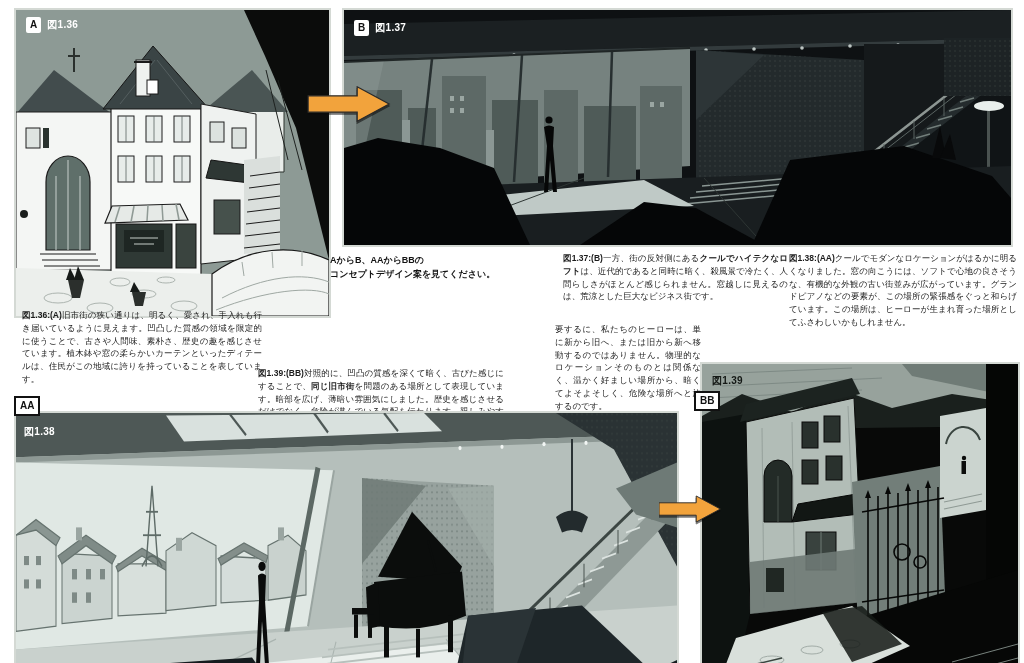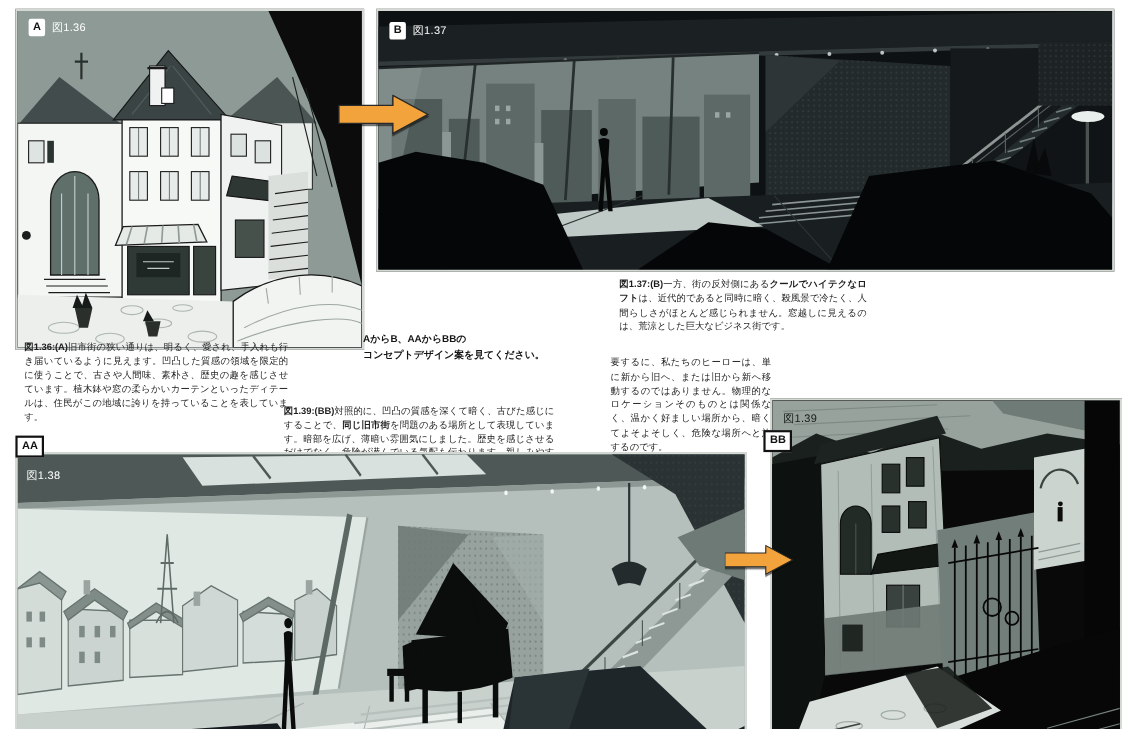--- a/index.html
+++ b/index.html
@@ -4,21 +4,21 @@
 <style>
   html,body{margin:0;padding:0;background:#e8e8e8;}
   .page{position:relative;width:1024px;height:663px;background:#ffffff;overflow:hidden;
         font-family:"Liberation Sans",sans-serif;}
   .panel{position:absolute;border:2px solid #d4d9d4;box-sizing:border-box;background:#0d1012;}
   .panel svg{display:block;width:100%;height:100%;}
   .tagline{position:absolute;display:flex;align-items:center;gap:6px;}
   .tagbox{display:inline-block;background:#ffffff;color:#111;font-weight:bold;font-size:10px;
           line-height:1;padding:3px 4px;border-radius:2px;}
   .tagbox.bordered{border:2px solid #111;border-radius:0;}
-  .fignum{font-weight:normal;font-size:10px;color:#fff;letter-spacing:.3px;}
+  .fignum{font-weight:bold;font-size:10px;color:#fff;letter-spacing:.3px;}
   .fignum.dark{color:#151916;}
   .caption{position:absolute;font-size:8.5px;line-height:1.5;color:#1c1c1c;text-align:justify;}
   .caption .lead{font-weight:bold;}
   .caption .b{font-weight:bold;}
   .intro{font-size:9px;line-height:1.6;color:#141414;font-weight:bold;}
   .arrow{position:absolute;filter:drop-shadow(0 2px 0 rgba(10,10,10,.55));}
 </style>
 </head>
 <body>
 
@@ -248,29 +248,32 @@
     <div class="tagline" style="left:10px;top:10px;">
       <span class="tagbox">B</span>
       <span class="fignum">図1.37</span>
     </div>
   </div>
 
   <svg class="arrow" style="left:306px;top:86px;" width="86" height="36" viewBox="0 0 100 44">
     <polygon points="0,12 60,12 60,1 99,22 60,43 60,32 0,32" fill="#F2A33C" stroke="#2A2A2A" stroke-width="1.5"></polygon>
   </svg>
 
-  <div class="caption intro" style="left:330px;top:253px;width:230px;margin-top:48px;">
+  <div class="caption intro" style="left:330px;top:253px;width:230px;">
     <div>AからB、AAからBBの</div>
     <div>コンセプトデザイン案を見てください。</div>
   </div>
 
   <div class="caption" style="left:563px;top:252px;width:225px;">
     <span class="lead">図1.37:(B)</span><span>一方、街の反対側にある</span><span class="b">クールでハイテクなロフト</span><span>は、近代的であると同時に暗く、殺風景で冷たく、人間らしさがほとんど感じられません。窓越しに見えるのは、荒涼とした巨大なビジネス街です。</span>
   </div>
 
+  <div class="caption" style="left:789px;top:252px;width:228px;">
+    <span class="lead">図1.38:(AA)</span><span>クールでモダンなロケーションがはるかに明るくなりました。窓の向こうには、ソフトで心地の良さそうな、有機的な外観の古い街並みが広がっています。グランドピアノなどの要素が、この場所の緊張感をぐっと和らげています。この場所は、ヒーローが生まれ育った場所としてふさわしいかもしれません。</span>
+  </div>
 
   <div class="caption" style="left:22px;top:309px;width:240px;">
     <span class="lead">図1.36:(A)</span><span>旧市街の狭い通りは、明るく、愛され、手入れも行き届いているように見えます。凹凸した質感の領域を限定的に使うことで、古さや人間味、素朴さ、歴史の趣を感じさせています。植木鉢や窓の柔らかいカーテンといったディテールは、住民がこの地域に誇りを持っていることを表しています。</span>
   </div>
 
   <div class="caption" style="left:258px;top:323px;width:246px;margin-top:44px;">
     <span class="lead">図1.39:(BB)</span><span>対照的に、凹凸の質感を深くて暗く、古びた感じにすることで、</span><span class="b">同じ旧市街</span><span>を問題のある場所として表現しています。暗部を広げ、薄暗い雰囲気にしました。歴史を感じさせるだけでなく、危険が潜んでいる気配も伝わります。親しみやすかった旧市街が</span><span class="b">よそよそしい</span><span>場所に変貌を遂げました。</span>
   </div>
 
   <div class="caption" style="left:555px;top:323px;width:146px;">

